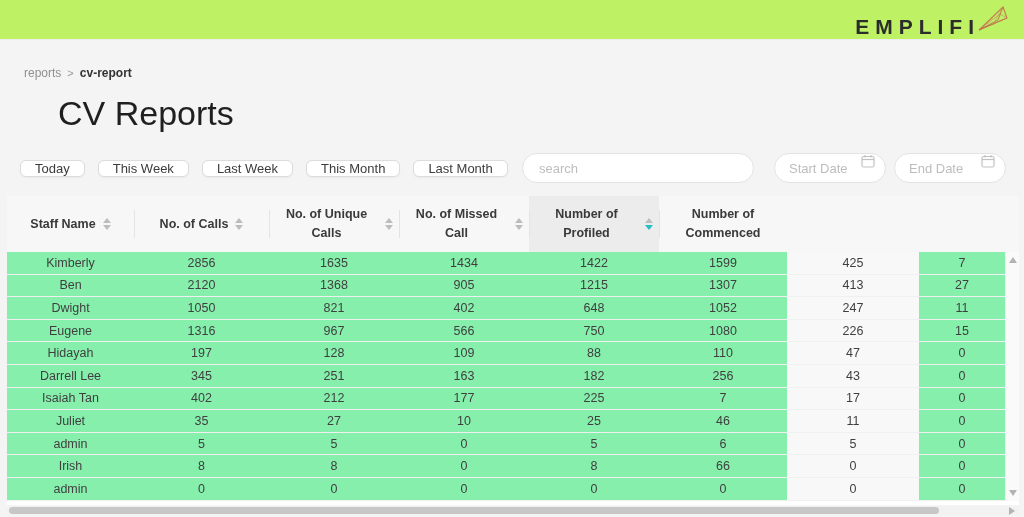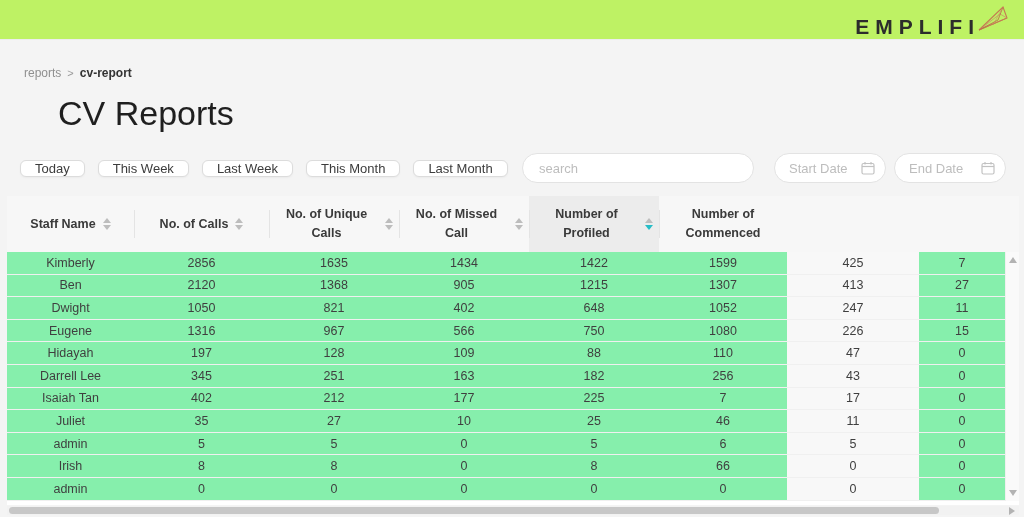--- a/index.html
+++ b/index.html
@@ -18,21 +18,21 @@
   .breadcrumb .current { color:#333333; font-weight:600; }
   .page-title { position:absolute; top:94px; left:22px; font-size:34px; font-weight:400; color:#1f1f1f;margin-left:36px; }
 
   
   .toolbar { position:absolute; top:153px; left:20px; right:18px; height:30px; display:flex; align-items:center; }
   .btn { background:#ffffff; border:1px solid #dcdcdc; border-radius:6px; padding:0 14px; font-size:13px; color:#3c3c3c; margin-right:13px; cursor:pointer; box-shadow:0 1px 2px rgba(0,0,0,.04); white-space:nowrap; font-family:inherit; }
   .toolbar .spacer { flex:1; }
   .pill { background:#ffffff; border:1px solid #e3e3e3; border-radius:16px; height:30px; font-size:13px; color:#ef4444; outline:none; font-family:inherit; }
   .pill::placeholder { color:#bdbdbd; }
   .search-input { width:232px; padding:0 16px; margin-right:12px; }
-  .date-field { display:flex; align-items:center; background:#fff; border:1px solid #e3e3e3; border-radius:16px; height:30px; width:112px; padding:0 10px 0 14px; margin-left:8px; }
+  .date-field { display:flex; background:#fff; border:1px solid #e3e3e3; border-radius:16px; height:30px; width:112px; padding:0 10px 0 14px; margin-left:8px; }
   .date-field input { border:none; outline:none; width:70px; font-size:13px; color:#555; background:transparent; font-family:inherit; }
   .date-field input::placeholder { color:#bdbdbd; }
   .cal-icon { width:14px; height:14px; margin-left:auto; }
 
   
   .table-wrap { position:absolute; top:196px; left:7px; width:1012px; bottom:12px; background:#ffffff; }
   .thead { display:grid; grid-template-columns:127px 135px 130px 130px 130px 128px 132px 86px 14px; background:#f7f7f7; height:56px; }
   .th { display:flex; align-items:center; justify-content:center; font-size:12.5px; font-weight:700; color:#3a3a3a; text-align:center; line-height:1.5; padding:0 6px; cursor:pointer; position:relative; }
   .th:not(:first-child):not(.th-scroll)::before { content:""; position:absolute; left:0; top:14px; bottom:14px; width:1px; background:#e4e4e4; }
   .th.col-highlight { background:#ececec; }

